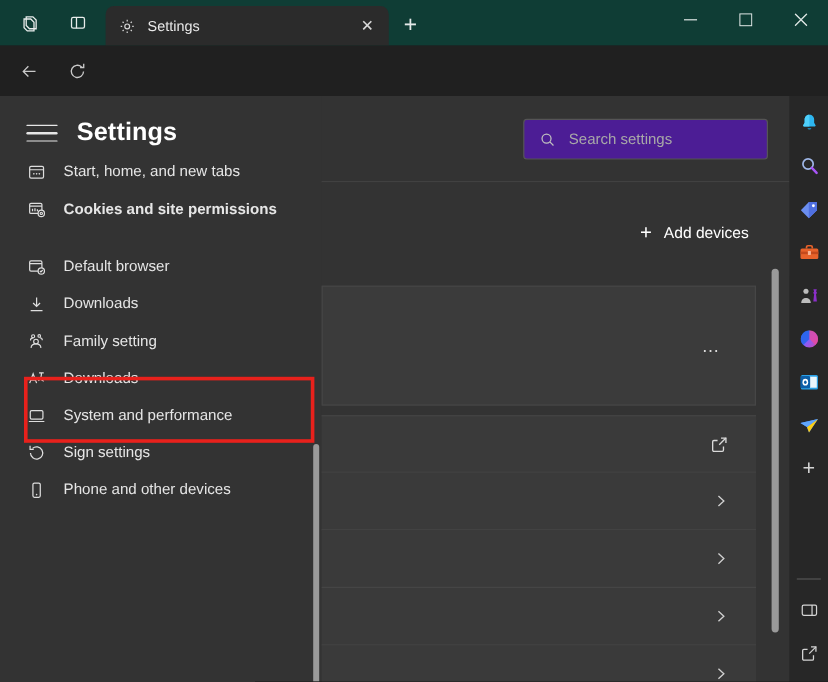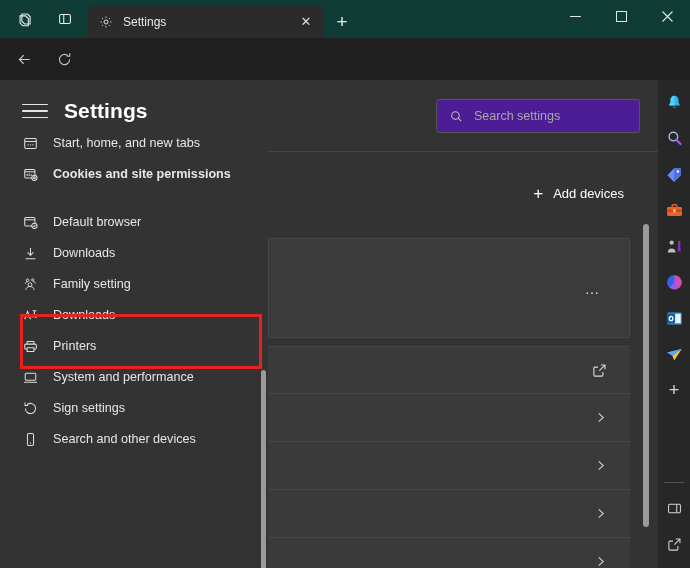--- a/index.html
+++ b/index.html
@@ -519,30 +519,20 @@
           <span class="ico">
             <svg width="17" height="17" viewBox="0 0 20 20" fill="none" stroke="currentColor" stroke-width="1.2">
               <path d="M3.2 14.4L6.6 5.2l3.4 9.2M4.4 11.6h4.5"></path>
               <path d="M12.4 4.4h4.6M14.7 4.4v1.2c0 3-1.4 5.4-3.1 6.6"></path>
               <path d="M12.8 8.6c.7 2 2.3 3.4 4.2 4"></path>
             </svg>
           </span>
           <span class="lbl">Downloads</span>
         </div>
 
-        <div class="nav-item">
-          <span class="ico">
-            <svg width="17" height="17" viewBox="0 0 20 20" fill="none" stroke="currentColor" stroke-width="1.2">
-              <path d="M6 7.2V4.2h8v3"></path>
-              <rect x="3.2" y="7.2" width="13.6" height="6" rx="1.4"></rect>
-              <path d="M6 11.4h8v4.4H6z" fill="#333"></path>
-            </svg>
-          </span>
-          <span class="lbl">Printers</span>
-        </div>
 
         <div class="nav-item">
           <span class="ico">
             <svg width="17" height="17" viewBox="0 0 20 20" fill="none" stroke="currentColor" stroke-width="1.2">
               <rect x="3.8" y="5" width="12.4" height="8.2" rx="1.3"></rect>
               <path d="M2.4 15.6h15.2"></path>
             </svg>
           </span>
           <span class="lbl">System and performance</span>
         </div>
@@ -557,21 +547,21 @@
           <span class="lbl">Sign settings</span>
         </div>
 
         <div class="nav-item">
           <span class="ico">
             <svg width="17" height="17" viewBox="0 0 20 20" fill="none" stroke="currentColor" stroke-width="1.2">
               <rect x="6.4" y="3" width="7.2" height="14" rx="1.5"></rect>
               <circle cx="10" cy="14.3" r=".8" fill="currentColor" stroke="none"></circle>
             </svg>
           </span>
-          <span class="lbl">Search and other devices</span>
+          <span class="lbl">Phone and other devices</span>
         </div>
 
 
       </div>
 
       <div class="redbox"></div>
       <div class="leftnav-scrollbar"></div>
     </div>
 
     <div class="content">

